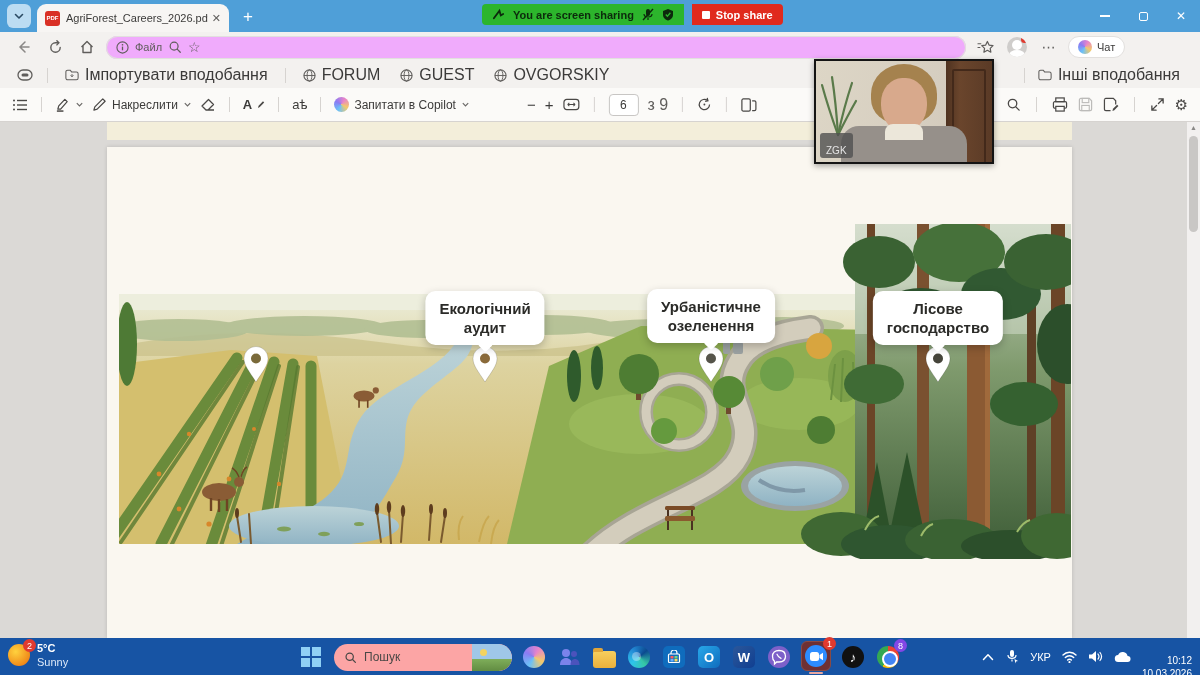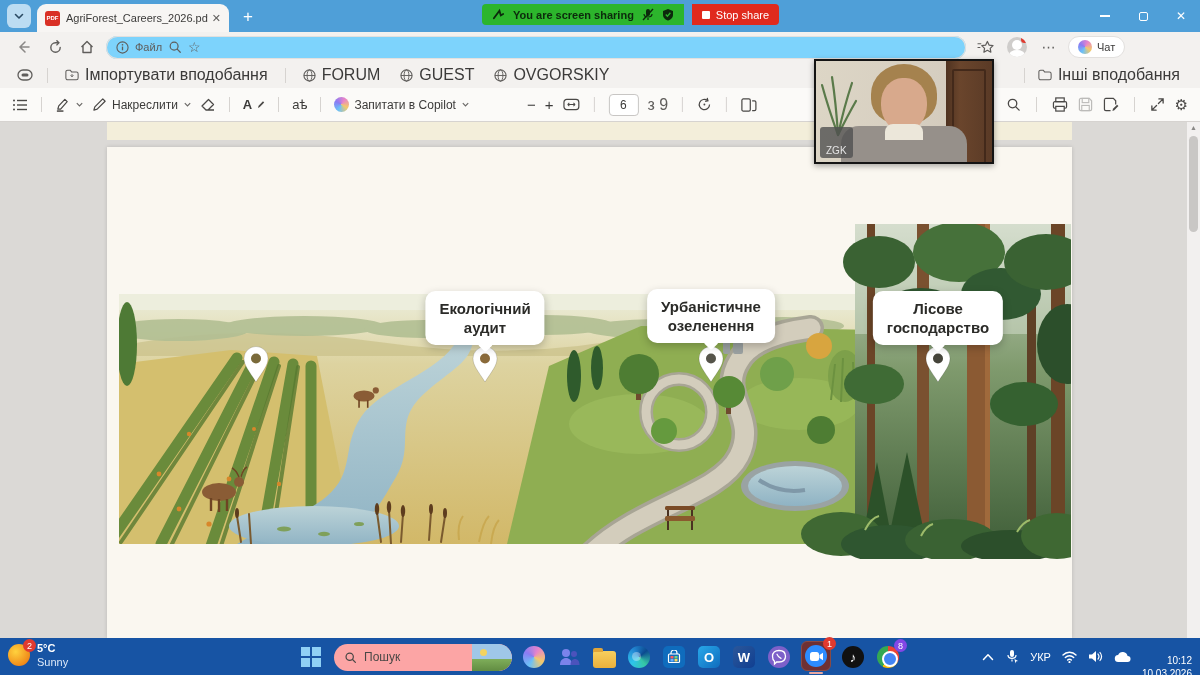--- a/index.html
+++ b/index.html
@@ -13,30 +13,30 @@
   .tab { position:relative; margin-left:6px; width:192px; height:28px; align-self:flex-end; background:#f7f5f3; border-radius:9px 9px 0 0; display:flex; align-items:center; padding:0 8px; }
   .pdf-badge { width:15px; height:15px; background:#d93025; border-radius:3px; color:#fff; font-size:6px; font-weight:bold; display:flex; align-items:center; justify-content:center; flex:0 0 auto;}
   .tab-title { font-size:11px; color:#3b3a39; margin-left:6px; white-space:nowrap; overflow:hidden; flex:1; }
   .tab-close { color:#5f5d5b; font-size:11px; margin-left:4px; }
   .newtab-btn { color:#fff; font-size:17px; font-weight:300; margin-left:14px; line-height:1; }
   .share-wrap { position:absolute; left:482px; top:4px; display:flex; height:21px; }
   .share-banner { background:#2cb52c; border-radius:4px 0 0 4px; display:flex; align-items:center; padding:0 10px; gap:8px; }
   .share-text { font-size:11px; font-weight:bold; color:#0c2a0c; white-space:nowrap; }
   .stop-share { background:#e02a1d; border-radius:0 4px 4px 0; margin-left:8px; display:flex; align-items:center; padding:0 10px; gap:6px; }
   .stop-square { width:8px; height:8px; background:#fff; border-radius:1px; }
-  .stop-text { color:#fff; font-size:11px; font-weight:normal; white-space:nowrap; }
+  .stop-text { color:#fff; font-size:11px; font-weight:bold; white-space:nowrap; }
   .win-controls { margin-left:auto; display:flex; align-items:center; height:100%; }
   .win-btn { width:38px; height:100%; display:flex; align-items:center; justify-content:center; color:#fff; font-size:12px; }
   .min-glyph { width:10px; height:1.4px; background:#fff; }
   .max-glyph { width:9px; height:9px; border:1.3px solid #fff; border-radius:2px; }
 
   
   .navbar { height:30px; background:#f3f1ef; display:flex; align-items:center; padding:0 10px; gap:6px; }
   .nav-ic { width:26px; height:24px; display:flex; align-items:center; justify-content:center; color:#5f5d5b; flex:0 0 auto; }
-  .addressbar { flex:1; height:23px; background:#7dd3fc; border-radius:12px; box-shadow:0 0 0 1px #e2e0de inset; display:flex; align-items:center; padding:0 10px; gap:6px; max-width:860px; }
+  .addressbar { flex:1; height:23px; background:#f0abfc; border-radius:12px; box-shadow:0 0 0 1px #e2e0de inset; display:flex; align-items:center; padding:0 10px; gap:6px; max-width:860px; }
   .scheme { font-size:11px; color:#5f5d5b; }
   .url { font-size:12px; color:#2b2a29; flex:1; white-space:nowrap; overflow:hidden; }
   .avatar { position:relative; width:20px; height:20px; border-radius:50%; background:#cfcdcb; overflow:hidden; flex:0 0 auto;}
   .avatar::before { content:""; position:absolute; left:5px; top:3px; width:10px; height:10px; border-radius:50%; background:#fff; }
   .avatar::after { content:""; position:absolute; left:2px; top:13px; width:16px; height:10px; border-radius:50%; background:#fff; }
   .avatar-dot { position:absolute; right:-1px; top:-1px; width:7px; height:7px; border-radius:50%; background:#e03a2f; z-index:2; }
   .copilot-pill { height:22px; background:#fff; border:1px solid #e2e0de; border-radius:12px; display:flex; align-items:center; gap:5px; padding:0 9px; }
   .copilot-dot { width:14px; height:14px; border-radius:50%; background:conic-gradient(from 210deg,#6bc1f7,#8b7bf3,#e884c9,#f3c96b,#6bc1f7); }
   .copilot-label { font-size:11px; color:#3b3a39; }
   .dots { color:#5f5d5b; font-size:14px; letter-spacing:1px; }
@@ -72,21 +72,21 @@
 
   
   .webcam { position:absolute; left:814px; top:59px; width:180px; height:105px; border:2px solid #141414; background:linear-gradient(105deg,#ddd6c6 0%,#d6cec0 60%,#cfc6b6 100%); z-index:50; overflow:hidden; box-shadow:0 2px 6px rgba(0,0,0,.35); }
   .wc-door { position:absolute; right:0; top:0; width:46px; height:100%; background:linear-gradient(90deg,#4e3220,#6a452c 30%,#5a3a26); }
   .wc-door::before { content:""; position:absolute; left:6px; top:8px; width:30px; height:100px; border:2px solid #43291a; border-radius:2px; }
   .wc-person { position:absolute; left:50%; transform:translateX(-50%); bottom:0; width:150px; height:100px; }
   .wc-hair { position:absolute; left:50%; transform:translateX(-50%); top:2px; width:66px; height:60px; background:#a5824e; border-radius:50% 50% 42% 42%; }
   .wc-face { position:absolute; left:50%; transform:translateX(-50%); top:16px; width:46px; height:54px; background:#d8a98c; border-radius:46% 46% 50% 50%; }
   .wc-body { position:absolute; left:50%; transform:translateX(-50%); bottom:-4px; width:126px; height:40px; background:#96908a; border-radius:18px 18px 0 0; }
   .wc-collar { position:absolute; left:50%; transform:translateX(-50%); bottom:22px; width:38px; height:16px; background:#ece7da; border-radius:8px 8px 0 0; }
-  .wc-tag { position:absolute; left:4px; bottom:4px; background:rgba(80,80,80,.8); color:#e4e4e4; font-size:10px; padding:18px 6px 2px; border-radius:3px; }
+  .wc-tag { position:absolute; left:4px; bottom:4px; background:rgba(80,80,80,.8); color:#e4e4e4; font-size:10px; padding:12px 6px 2px; border-radius:3px; }
 
   
   .taskbar { position:relative; height:37px; background:#1754a4; }
   .weather { position:absolute; left:8px; top:3px; display:flex; align-items:center; gap:7px; }
   .sun { position:relative; width:22px; height:22px; border-radius:50%; background:radial-gradient(circle at 35% 35%,#ffd23e,#f08c1a 70%,#e8661a); }
   .badge { position:absolute; top:-5px; right:-6px; min-width:13px; height:13px; border-radius:7px; background:#e03a2f; color:#fff; font-size:9px; display:flex; align-items:center; justify-content:center; padding:0 2px; z-index:2; }
   .weather-text { color:#fff; font-size:11px; line-height:14px; }
   .weather-text .cond { color:#dce8f8; font-weight:normal;text-align:center; }
   .tb-center { position:absolute; left:50%; top:5px; transform:translateX(-50%); display:flex; align-items:center; gap:9px; }
   .start-logo { display:grid; grid-template-columns:9px 9px; grid-template-rows:9px 9px; gap:2px; margin-right:2px; }

